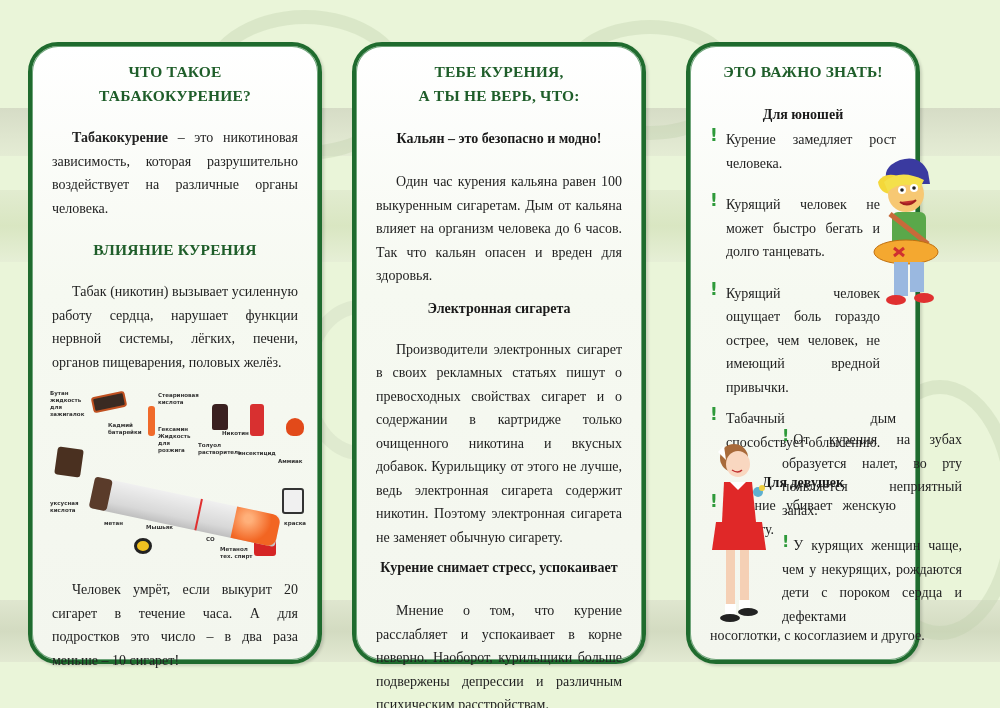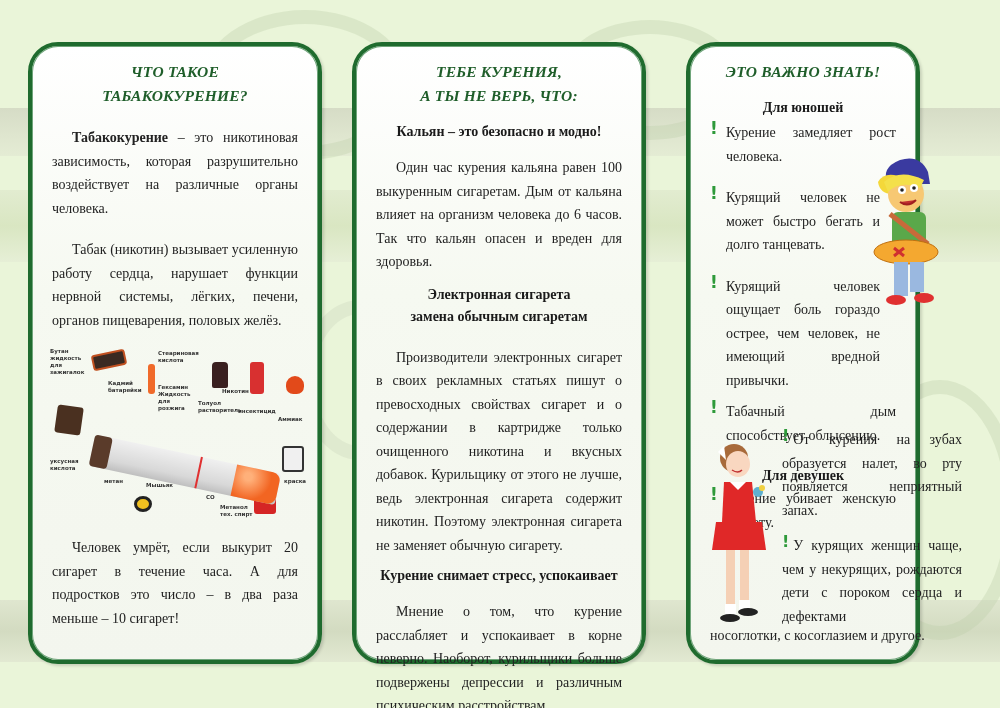--- a/index.html
+++ b/index.html
@@ -34,38 +34,37 @@
   .p2 { left: 352px; width: 294px; }
   .p3 { left: 686px; width: 234px; }
 
   .h-green {
     color: #1f5e2a;
     font-weight: bold;
     text-align: center;
     font-size: 15.5px;
     line-height: 24px;
     letter-spacing: 0.2px;
-    font-style: italic;
   }
   .h-black {
     font-weight: bold;
     text-align: center;
     font-size: 14px;
     line-height: 22px;
     color: #1a1a1a;
   }
   .para {
     font-size: 14px;
     line-height: 23.5px;
     text-align: justify;
     text-indent: 20px;
     color: #222;
   }
   .para b { font-weight: bold; }
-  .mt4 { margin-top: 13px; }
+  .mt4 { margin-top: 20px; }
   .mt6 { margin-top: 18px; }
   .mt8 { margin-top: 8px; }
   .mt10 { margin-top: 10px; }
 
   .bullet {
     position: relative;
     padding-left: 16px;
     font-size: 14px;
     line-height: 23.5px;
     text-align: justify;
@@ -127,20 +126,21 @@
 <div class="swirl sw3"></div>
 <div class="swirl sw4"></div>
 
 <div class="panel p1">
   <div class="h-green">
     <div>ЧТО ТАКОЕ</div>
     <div>ТАБАКОКУРЕНИЕ?</div>
   </div>
   <p class="para mt6"><b>Табакокурение</b><span> – это никотиновая зависимость, которая разрушительно воздействует на различные органы человека.</span></p>
   <div class="h-green mt6">
+    <div>ВЛИЯНИЕ КУРЕНИЯ</div>
   </div>
   <p class="para mt6">Табак (никотин) вызывает усиленную работу сердца, нарушает функции нервной системы, лёгких, печени, органов пищеварения, половых желёз.</p>
 
   <div class="infographic">
 
     <div class="ig-obj" style="left:42px;top:6px;width:34px;height:16px;background:#3a2a22;border:2px solid #c05020;transform:rotate(-12deg);"></div>
     <div class="ig-obj" style="left:98px;top:18px;width:7px;height:30px;background:#f06a2a;"></div>
     <div class="ig-obj" style="left:162px;top:16px;width:16px;height:26px;background:#3a2020;border-radius:4px 4px 2px 2px;"></div>
     <div class="ig-obj" style="left:200px;top:16px;width:14px;height:32px;background:#d83030;"></div>
     <div class="ig-obj" style="left:236px;top:30px;width:18px;height:18px;background:#e24a1a;border-radius:50% 50% 40% 40%;"></div>
@@ -176,21 +176,20 @@
 
 <div class="panel p2">
   <div class="h-green">
     <div>ТЕБЕ КУРЕНИЯ,</div>
     <div>А ТЫ НЕ ВЕРЬ, ЧТО:</div>
   </div>
   <div class="h-black mt4">Кальян – это безопасно и модно!</div>
   <p class="para mt4">Один час курения кальяна равен 100 выкуренным сигаретам. Дым от кальяна влияет на организм человека до 6 часов. Так что кальян опасен и вреден для здоровья.</p>
   <div class="h-black mt10">
     <div>Электронная сигарета</div>
-    <div>замена обычным сигаретам</div>
   </div>
   <p class="para mt6">Производители электронных сигарет в своих рекламных статьях пишут о превосходных свойствах сигарет и о содержании в картридже только очищенного никотина и вкусных добавок. Курильщику от этого не лучше, ведь электронная сигарета содержит никотин. Поэтому электронная сигарета не заменяет обычную сигарету.</p>
   <div class="h-black mt8">Курение снимает стресс, успокаивает</div>
   <p class="para mt4">Мнение о том, что курение расслабляет и успокаивает в корне неверно. Наоборот, курильщики больше подвержены депрессии и различным психическим расстройствам.</p>
 </div>
 
 <div class="panel p3">
   <div class="h-green">ЭТО ВАЖНО ЗНАТЬ!</div>
   <div class="h-black mt4">Для юношей</div>
 

